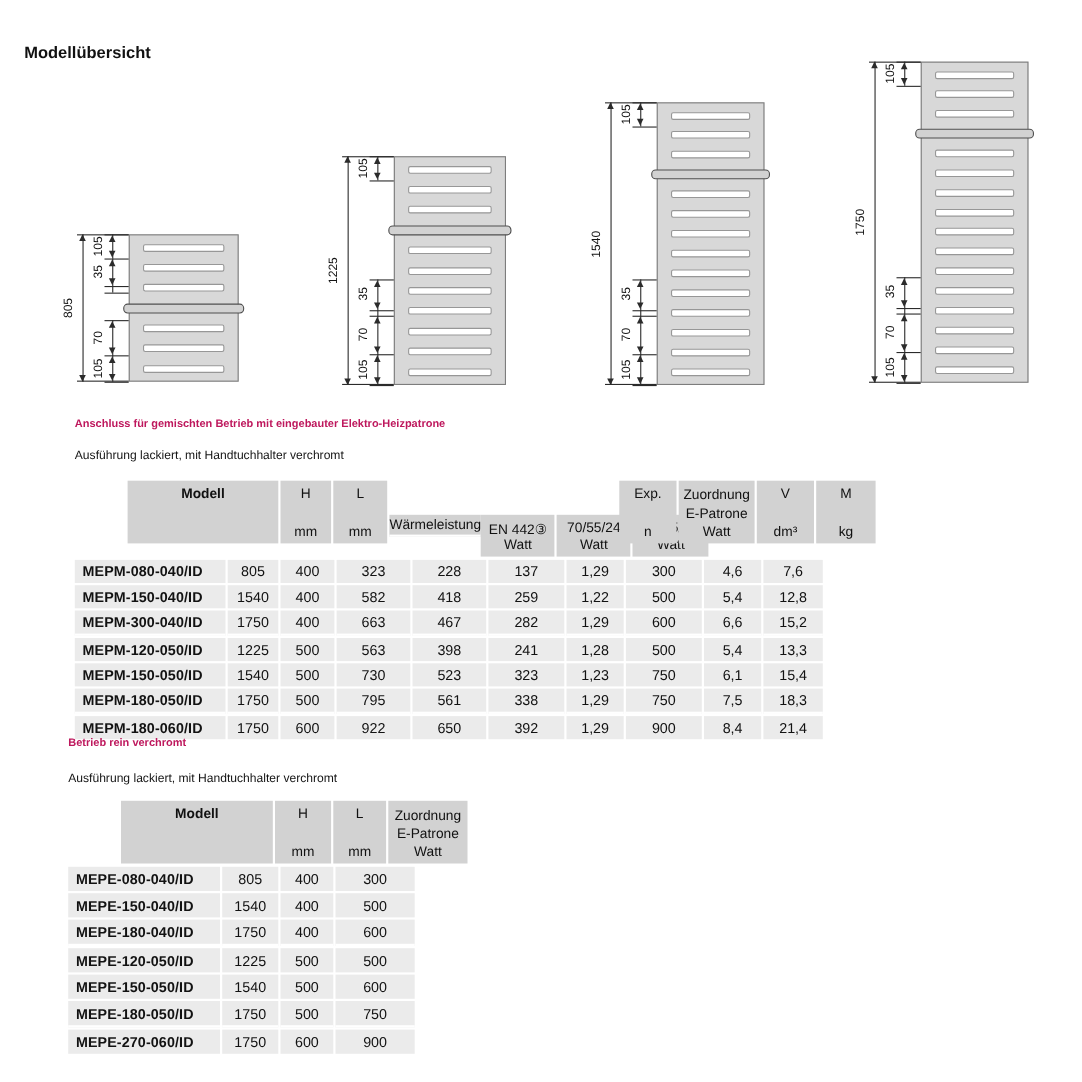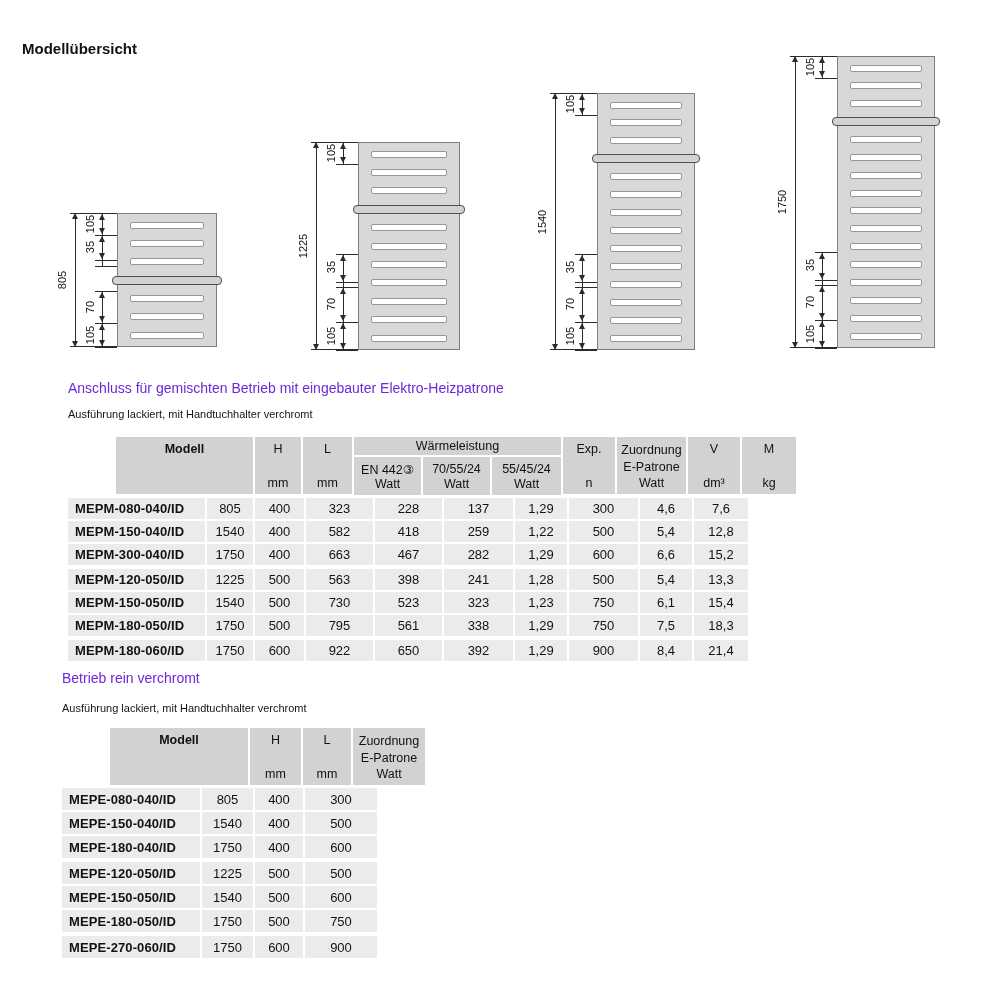--- a/index.html
+++ b/index.html
@@ -3,39 +3,39 @@
 <meta charset="utf-8">
 <style>
   html,body{margin:0;padding:0;}
   body{
     width:984px;height:984px;position:relative;background:#ffffff;
     font-family:"Liberation Sans","DejaVu Sans",sans-serif;color:#111;
     overflow:hidden;
   }
   .abs{position:absolute;}
   #page-title{left:22px;top:40px;font-size:15px;font-weight:bold;}
-  .sec-head{font-size:14px;font-weight:normal;color:#6d28d9;}
+  .sec-head{font-size:10px;font-weight:bold;color:#be185d;}
   .sec-sub{font-size:11px;font-weight:normal;color:#141414;}
   #heading-mixed{left:68px;top:380px;}
   #sub-mixed{left:68px;top:408px;}
   #heading-electric{left:62px;top:670px;}
   #sub-electric{left:62px;top:702px;}
   #table-mixed{left:68px;top:437px;}
   #table-electric{left:62px;top:728px;}
 
   
   .t1grid{display:grid;grid-template-columns:137px 46px 49px 67px 67px 69px 52px 69px 52px 54px;column-gap:2px;}
   .t2grid{display:grid;grid-template-columns:138px 51px 48px 72px;column-gap:2px;}
   .thead{margin-bottom:3px;padding-left:48px;}
   .hcell{background:#d2d2d2;height:57px;display:flex;flex-direction:column;justify-content:space-between;align-items:center;font-size:12.5px;}
   .hcell .hl{padding-top:5px;text-align:center;}
   .hcell .hl b{font-weight:bold;}
   .hcell .hl2{padding-top:5px;text-align:center;line-height:1.35;}
   .hcell .hu{padding-bottom:4px;text-align:center;}
-  .hgroup{display:flex;flex-direction:column;}
+  .hgroup{display:flex;flex-direction:row;margin-top:31px;}
   .hg-top{background:#d2d2d2;height:18px;display:flex;align-items:center;justify-content:center;font-size:12.5px;border-bottom:2px solid #fff;}
   .hg-sub{display:grid;grid-template-columns:67px 67px 69px;column-gap:2px;flex:1;}
   .hg-sub .hcell{height:auto;}
   .tbody{row-gap:2px;}
   .cell{background:#ebebeb;height:21px;display:flex;align-items:center;justify-content:center;font-size:13px;color:#121212;}
   .t2c{height:22px;}
   .cell.model{justify-content:flex-start;padding-left:7px;font-weight:bold;font-size:13px;letter-spacing:0.1px;}
   .cell.grp{box-sizing:content-box;border-bottom:2px solid #ffffff;}
 
   

